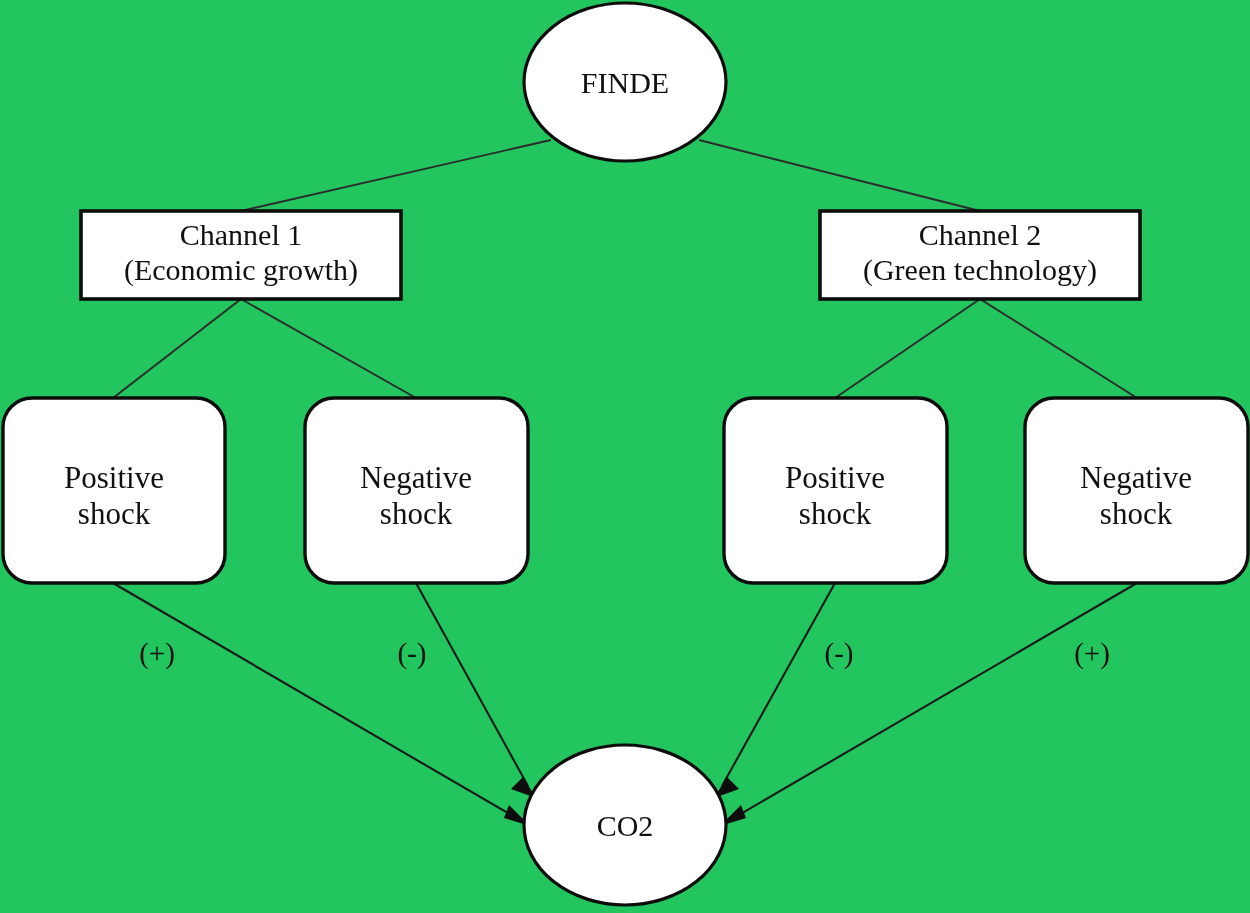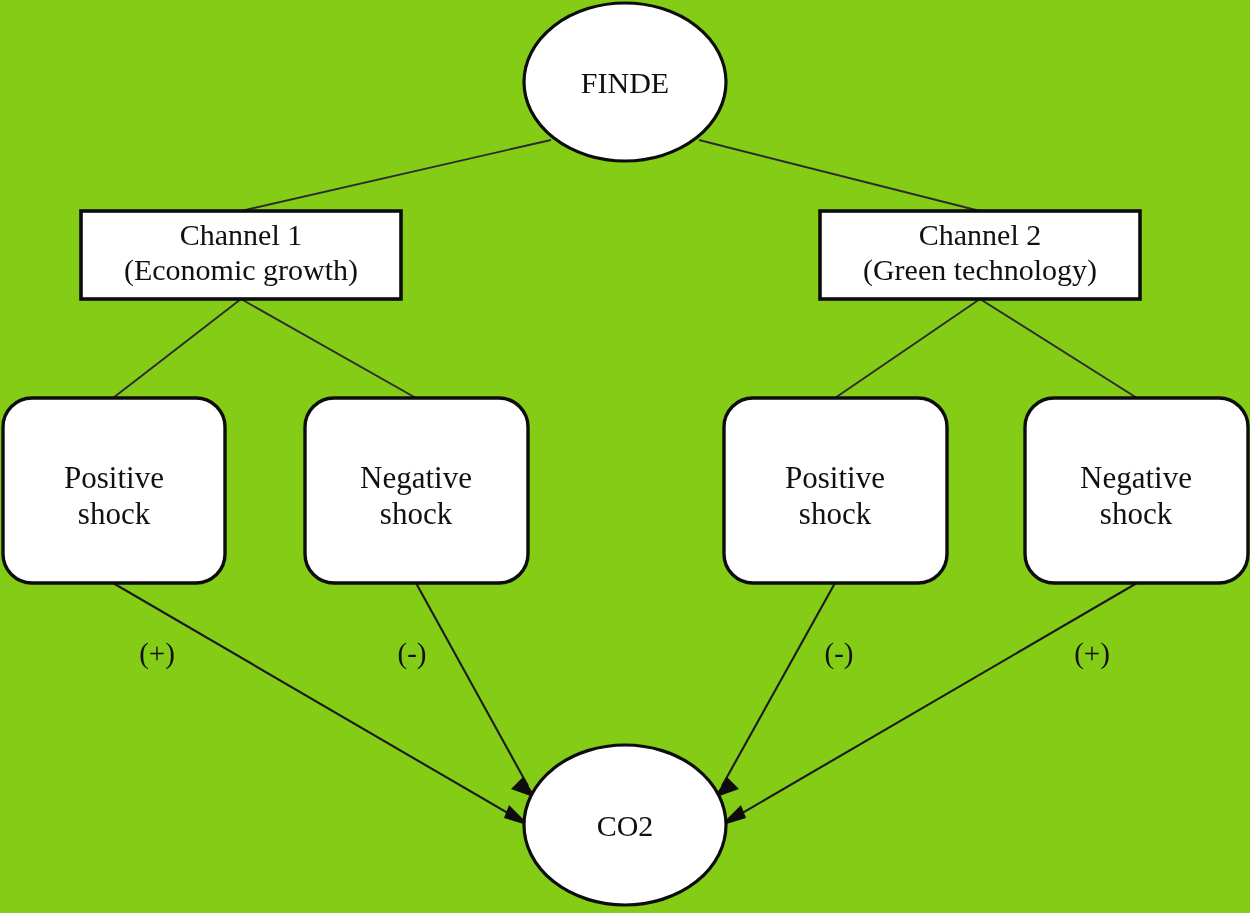--- a/index.html
+++ b/index.html
@@ -8,21 +8,21 @@
     padding: 0;
     background: #ffffff;
   }
   body {
     font-family: "Liberation Serif", "DejaVu Serif", serif;
   }
   #diagram-root {
     position: relative;
     width: 1250px;
     height: 913px;
-    background: #84cc16;
+    background: #22c55e;
     overflow: hidden;
     text-align: right;
   }
   #diagram-svg {
     position: absolute;
     top: 0;
     left: 0;
     width: 1250px;
     height: 913px;
     display: block;

